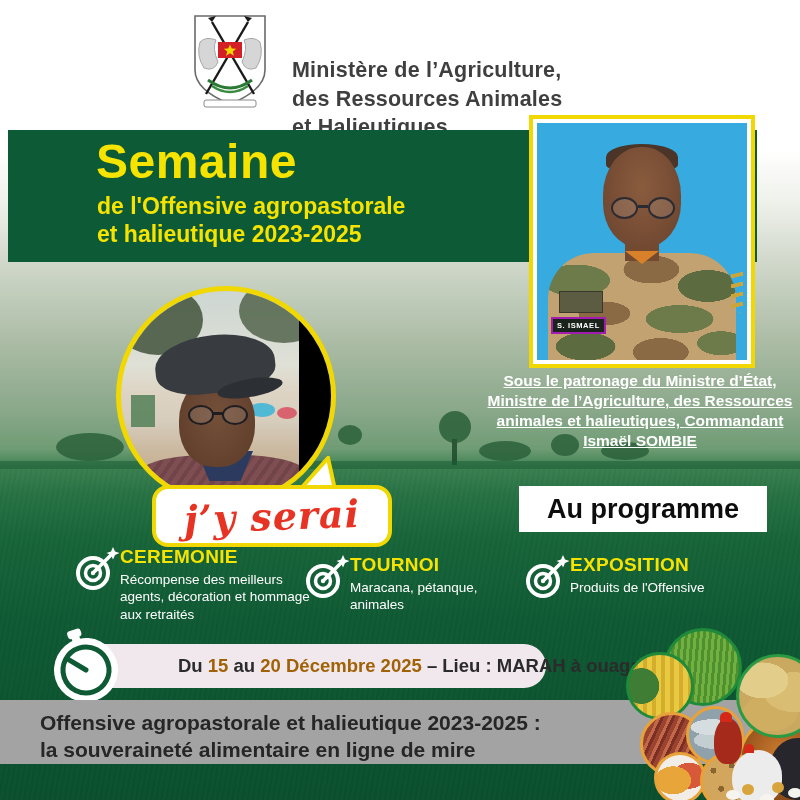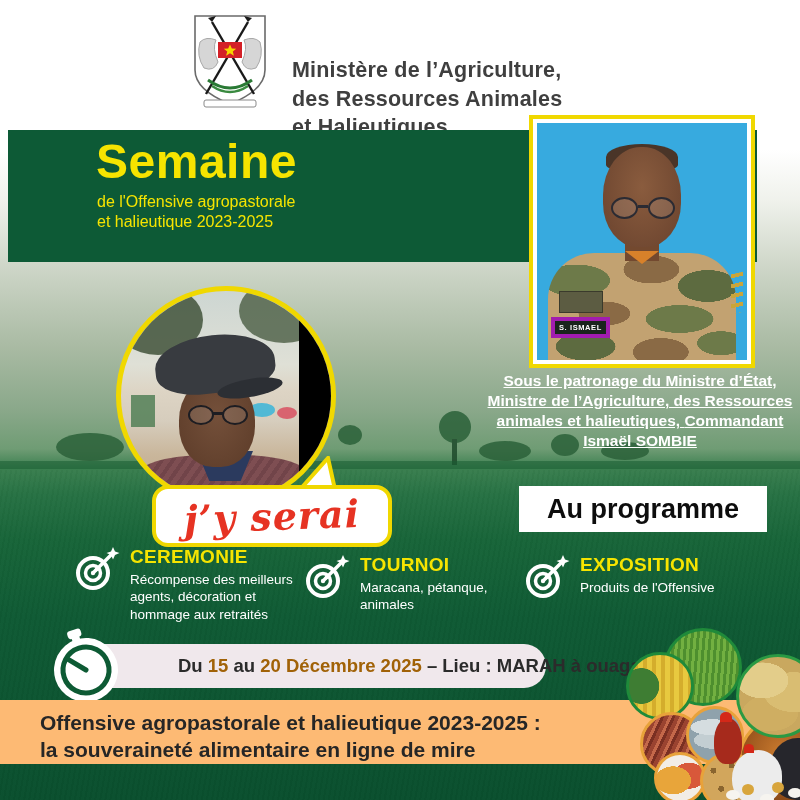--- a/index.html
+++ b/index.html
@@ -18,21 +18,21 @@
 
   
   .emblem { position:absolute; left:188px; top:12px; width:84px; height:98px; }
   .ministry { position:absolute; left:292px; top:24px; width:300px;
     font-size:21.5px; line-height:1.33; font-weight:600; color:#3f3f3f; letter-spacing:.2px;margin-top:32px; }
 
   
   .banner { position:absolute; left:8px; top:130px; width:749px; height:132px; background:#0d5a36; }
   .banner-title { position:absolute; left:88px; top:4px; font-size:48px; font-weight:800;
     color:#f6e400; letter-spacing:.5px; }
-  .banner-sub { position:absolute; left:89px; top:62px; font-size:16px; font-weight:400;
+  .banner-sub { position:absolute; left:89px; top:62px; font-size:23px; font-weight:700;
     color:#f6e400; line-height:1.22; }
 
   
   .photo-frame { position:absolute; left:529px; top:115px; width:226px; height:253px;
     background:#fff; border:4px solid #f0d800; padding:4px; }
   .photo-c { position:relative; width:100%; height:100%; background:#37aadf; overflow:hidden; }
   .c-head { position:absolute; left:66px; top:24px; width:78px; height:100px;
     background:radial-gradient(ellipse at 50% 40%, #8a5c3e 0%, #6e4630 85%);
     border-radius:48% 48% 44% 44%; }
   .c-hair { position:absolute; left:69px; top:21px; width:72px; height:26px;
@@ -50,21 +50,21 @@
       radial-gradient(ellipse 28px 14px at 55% 15%, #8a6a45 0 99%, transparent 100%),
       radial-gradient(ellipse 30px 16px at 85% 30%, #5d6b40 0 99%, transparent 100%),
       radial-gradient(ellipse 26px 12px at 30% 55%, #8a6a45 0 99%, transparent 100%),
       radial-gradient(ellipse 34px 14px at 70% 60%, #6d7a49 0 99%, transparent 100%),
       radial-gradient(ellipse 30px 14px at 20% 85%, #5d6b40 0 99%, transparent 100%),
       radial-gradient(ellipse 28px 14px at 60% 90%, #8a6a45 0 99%, transparent 100%),
       radial-gradient(ellipse 24px 12px at 92% 82%, #6d7a49 0 99%, transparent 100%); }
   .c-patch { position:absolute; left:22px; top:168px; width:44px; height:22px; background:#5c5c42;
     border:1px solid #3a3a2c; z-index:4; }
   .c-nametag { position:absolute; left:14px; top:194px; padding:2px 4px; background:#1a241c;
-    border:4px solid #a21caf; color:#fff; font-size:7.5px; font-weight:700; letter-spacing:.6px; z-index:4; }
+    border:2px solid #a21caf; color:#fff; font-size:7.5px; font-weight:700; letter-spacing:.6px; z-index:4; }
   .c-rank { position:absolute; right:4px; top:150px; width:12px; height:40px; z-index:4;
     background:repeating-linear-gradient(180deg, #caa53a 0 4px, transparent 4px 10px); transform:skewY(-12deg); }
 
   
   .patronage { position:absolute; left:482px; top:371px; width:316px; text-align:center;
     color:#fff; font-size:15.5px; font-weight:600; line-height:1.3;text-decoration:underline; }
   .patronage b { font-weight:800; }
 
   
   .circle-photo { position:absolute; left:116px; top:286px; width:220px; height:220px;
@@ -97,38 +97,38 @@
   .bubble { position:absolute; left:152px; top:485px; width:240px; height:62px; background:#fff;
     border:4px solid #f0d800; border-radius:16px; display:flex; align-items:center; justify-content:center; z-index:7; }
   .bubble-text { color:#e63323; font-size:38px; font-weight:800; font-style:italic;
     font-family:"DejaVu Serif", serif; transform:rotate(-2deg); letter-spacing:1px; }
 
   
   .au-programme { position:absolute; left:519px; top:486px; width:248px; height:46px; background:#fff;
     display:flex; align-items:center; justify-content:center; font-size:27px; font-weight:800; color:#0d0d0d; }
 
   
-  .prog-item { position:absolute; display:flex; gap:10px; align-items:flex-start; }
+  .prog-item { position:absolute; display:flex; align-items:flex-start; }
   .prog-item .ticon { flex:0 0 46px; }
   .prog-title { font-size:19px; font-weight:700; color:#f6e400; letter-spacing:.3px; }
   .prog-desc { margin-top:3px; font-size:13.5px; color:#fff; line-height:1.28; }
   .pi-1 { left:74px; top:546px; width:236px; }
   .pi-2 { left:304px; top:554px; width:210px; }
   .pi-2 .prog-desc { width:138px; }
   .pi-3 { left:524px; top:554px; width:256px; }
 
   
   .date-pill { position:absolute; left:60px; top:644px; width:486px; height:44px; border-radius:22px;
     background:#f0e8ec; display:flex; align-items:center; padding-left:118px;
     font-size:18.5px; font-weight:800; color:#2b2b2b; white-space:pre; z-index:2; }
   .date-red { color:#a16207; }
   .stopwatch { position:absolute; left:46px; top:626px; width:80px; height:80px; z-index:3; }
 
   
-  .footer-band { position:absolute; left:0; top:700px; width:800px; height:64px; background:#fdba74;
+  .footer-band { position:absolute; left:0; top:700px; width:800px; height:64px; background:#a3a3a3;
     padding:9px 0 0 40px; z-index:4; }
   .footer-line { font-size:21px; font-weight:800; color:#262626; line-height:1.3; }
 
   
   .collage { position:absolute; left:612px; top:612px; width:188px; height:188px; z-index:6; }
   .cir { position:absolute; border-radius:50%; overflow:hidden; }
   .cir-rice { left:52px; top:16px; width:78px; height:78px; border:3px solid #1f8a3a;
     background:repeating-linear-gradient(95deg, #4e8f2e 0 3px, #72b041 3px 6px); }
   .cir-corn { left:14px; top:40px; width:68px; height:68px; border:3px solid #1f8a3a;
     background:radial-gradient(circle at 20% 50%, #3e7d33 0 30%, transparent 31%),

